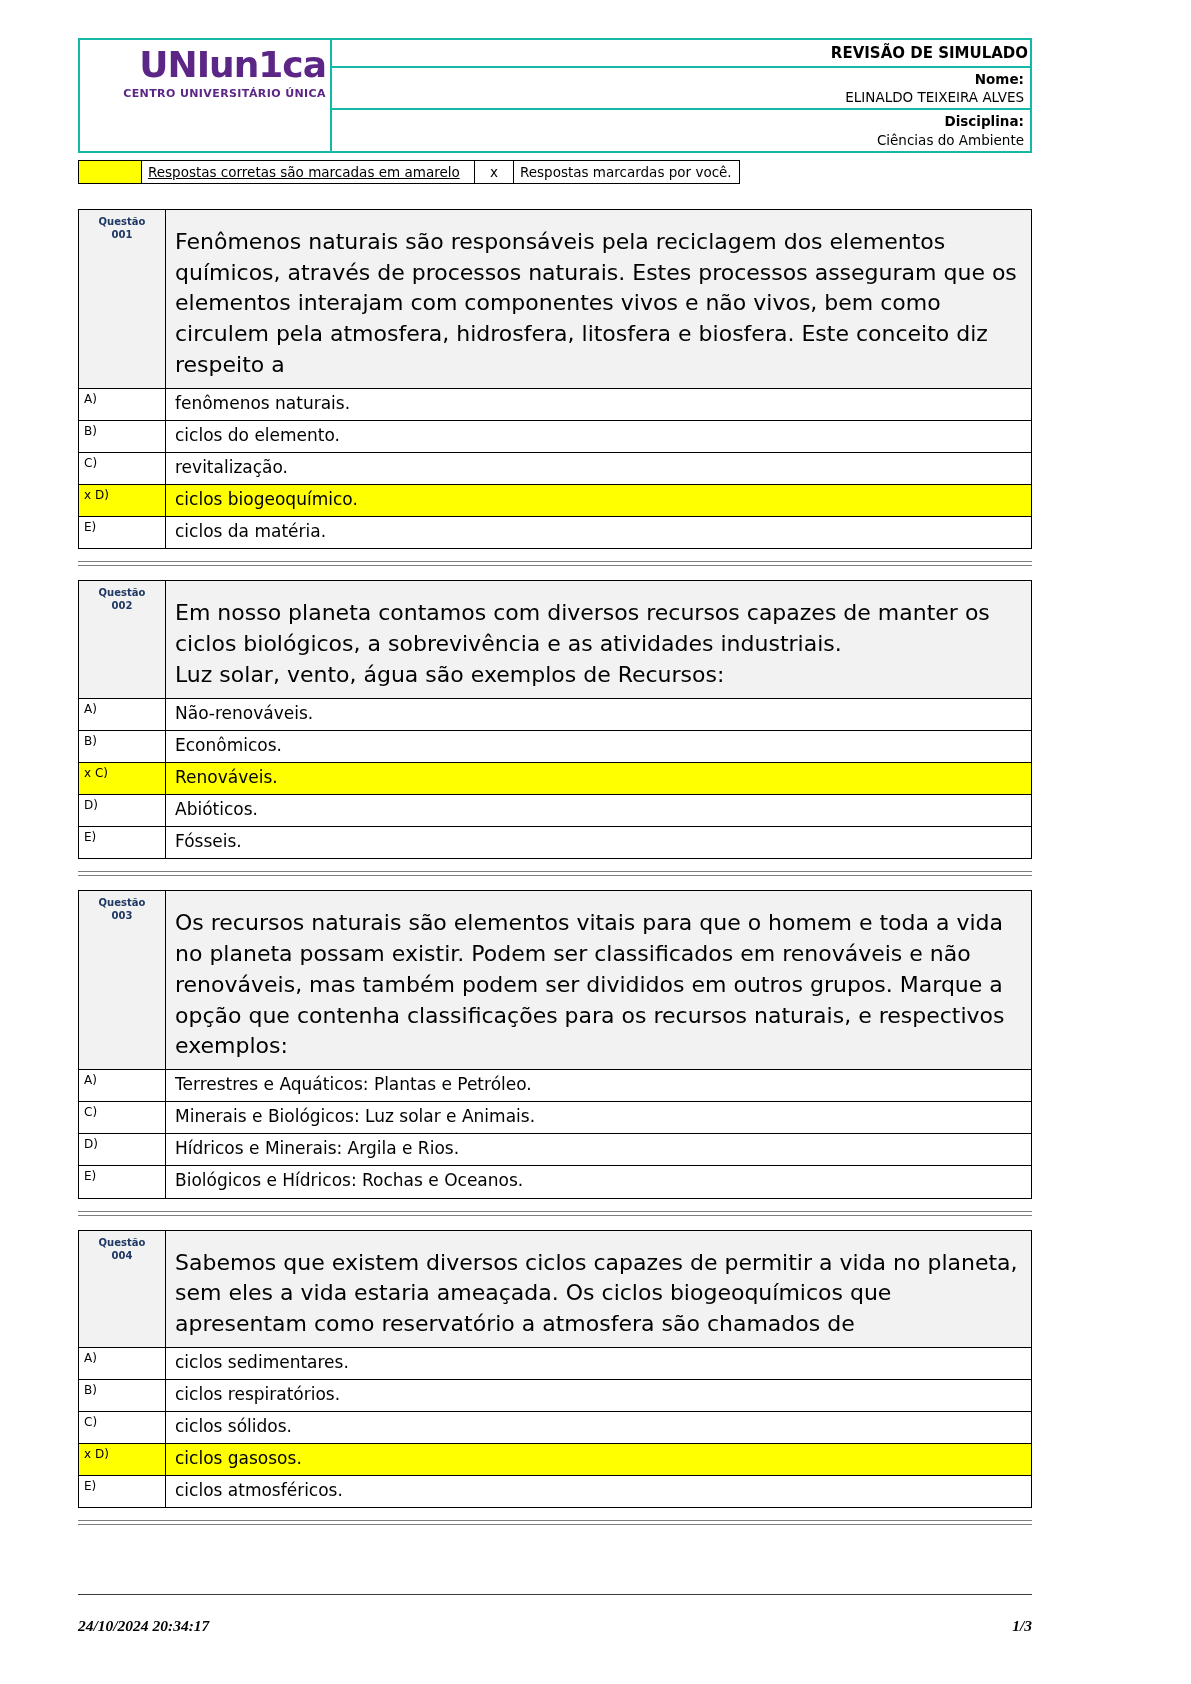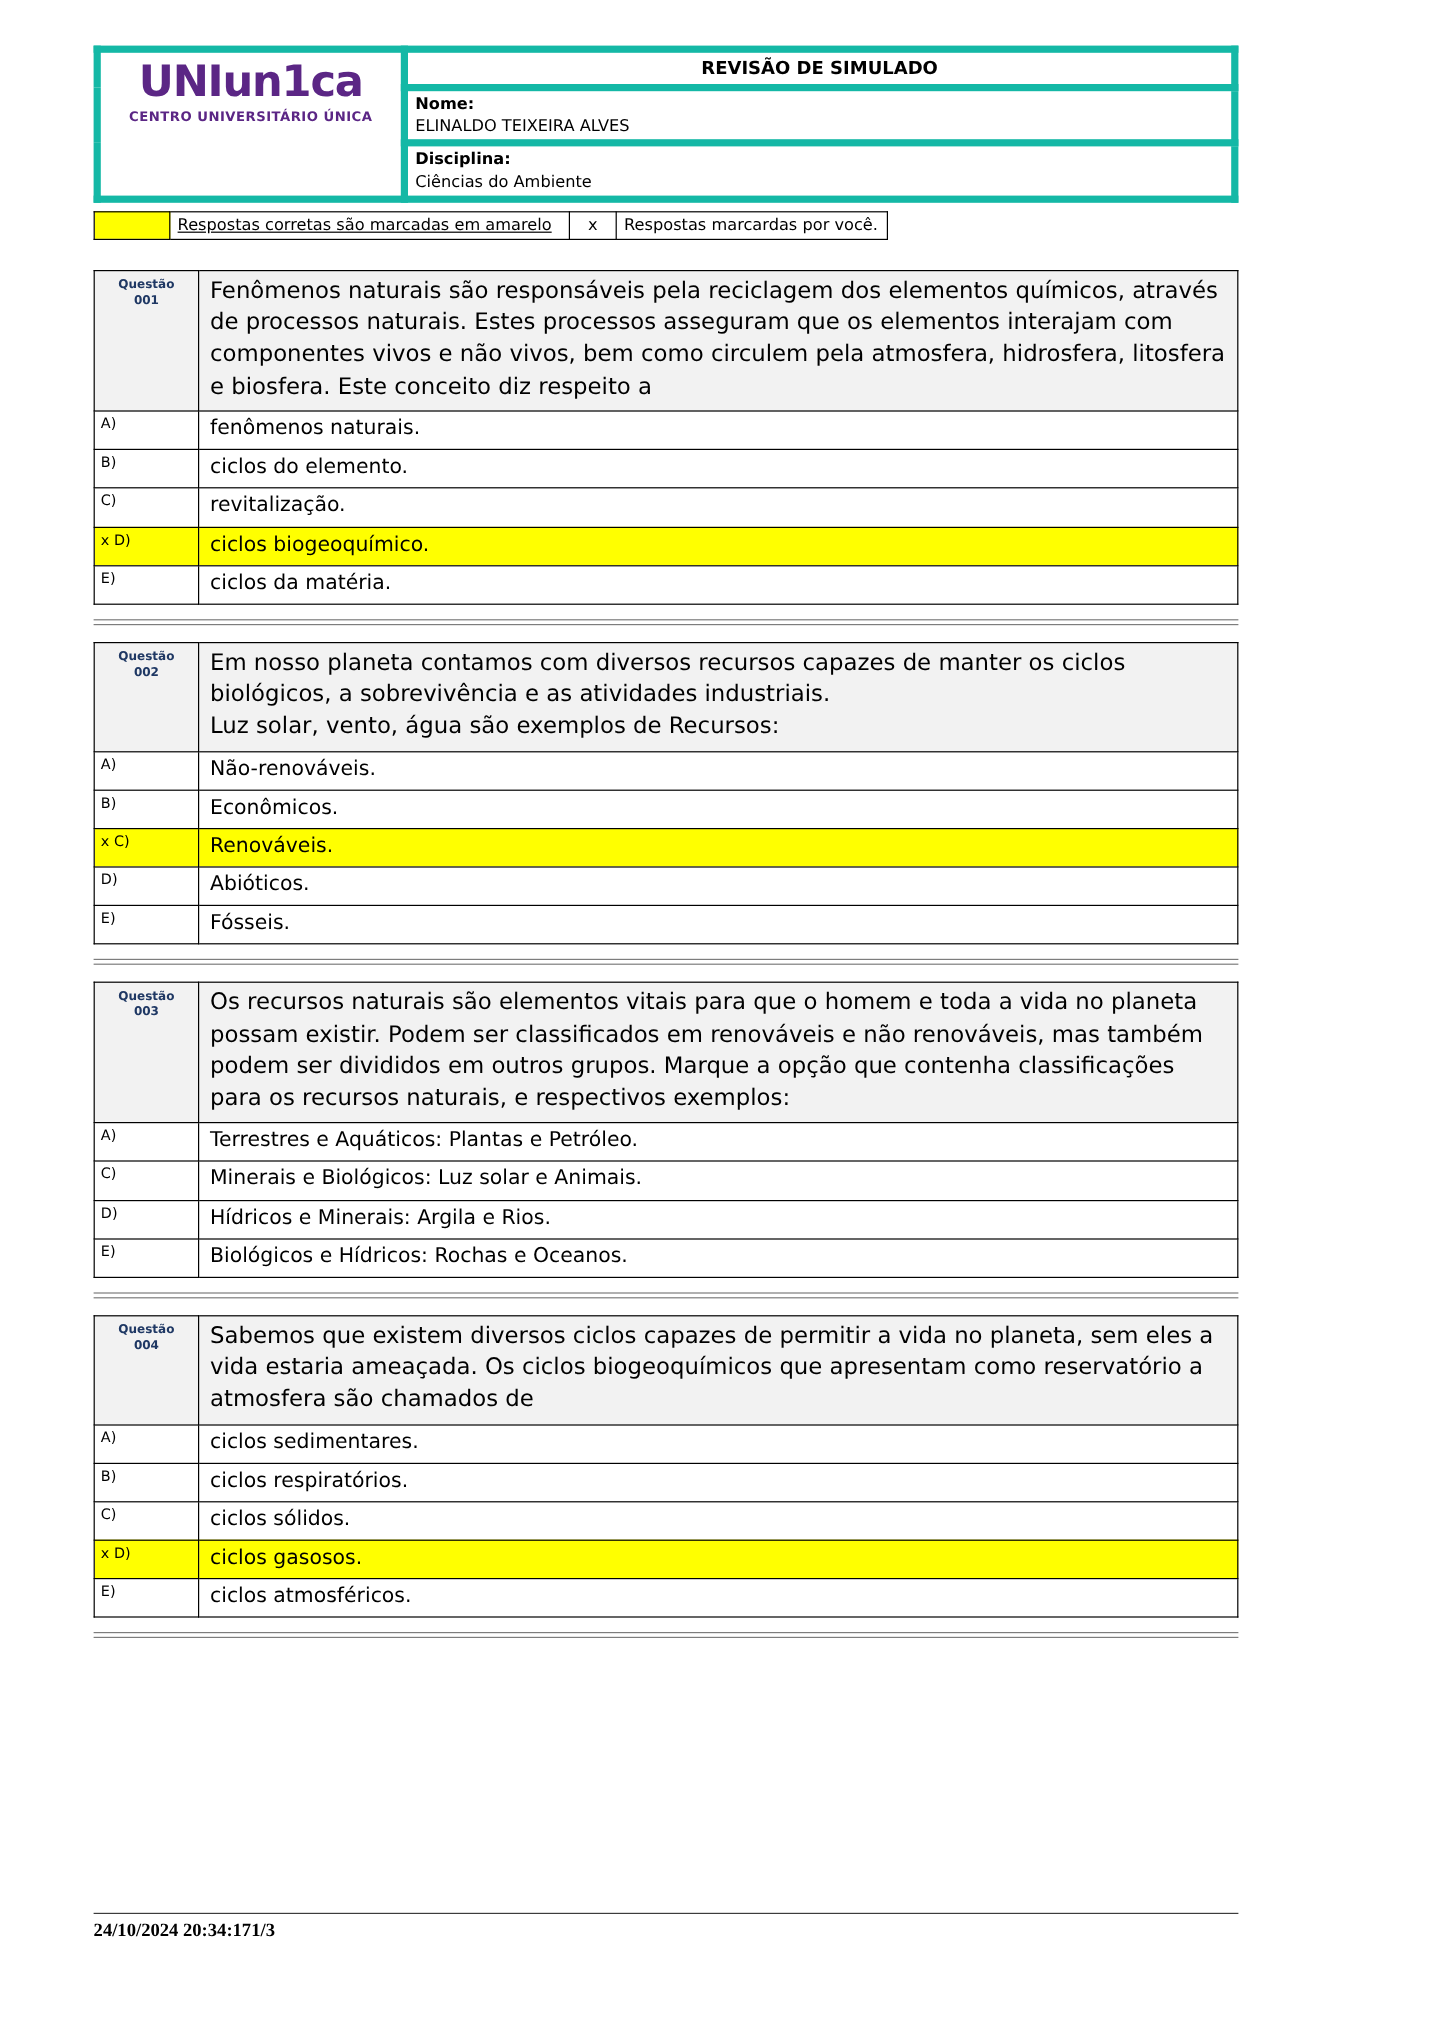--- a/index.html
+++ b/index.html
@@ -11,21 +11,21 @@
   body{
     width:1191px;height:1684px;background:#ffffff;color:#000;
     font-family:"DejaVu Sans","Liberation Sans",sans-serif;
   }
   .page{position:relative;width:1191px;height:1684px;background:#fff;overflow:hidden;}
   .content{position:absolute;left:78px;top:38px;width:954px;}
   table{border-collapse:collapse;}
 
   
   .header-table{width:100%;border:1px solid #000;}
-  .header-table td{border:6px solid #14b8a6;vertical-align:top;}
+  .header-table td{border:2px solid #14b8a6;vertical-align:top;text-align:right;}
   .logo-cell{width:242px;text-align:center;vertical-align:middle;padding:6px 4px;}
   .brand{display:block;font-size:36px;font-weight:bold;color:var(--brand-purple);line-height:1.05;letter-spacing:-1px;}
   .brand-sub{display:block;margin-top:3px;font-size:11px;font-weight:bold;color:var(--brand-purple);letter-spacing:.4px;}
   .title-cell{text-align:center;font-weight:bold;font-size:15px;padding:4px 2px;}
   .field-cell{padding:2px 6px;font-size:13.5px;line-height:1.35;}
   .field-label{font-weight:bold;display:block;}
   .field-value{display:block;}
 
   
   .legend-table{margin-top:7px;width:662px;}
@@ -35,33 +35,33 @@
   .legend-text1{width:320px;text-decoration:underline;}
 
   
   .question-block{margin-top:14px;}
   .question-block.first{margin-top:25px;}
   .q-table{width:100%;border:1px solid #000;}
   .q-table td{border:1px solid #000;}
   .q-head-row td{background:#f2f2f2;}
   .q-label-cell{width:76px;text-align:center;vertical-align:top;padding:5px 2px;}
   .q-label,.q-number{display:block;font-size:10px;font-weight:bold;color:var(--question-navy);line-height:1.3;}
-  .q-text-cell{font-size:19px;line-height:1.4;padding:3px 9px 7px;white-space:pre-line;}
+  .q-text-cell{font-size:22px;line-height:1.4;padding:17px 9px 7px;white-space:pre-line;}
   .opt-letter{width:76px;font-size:12px;vertical-align:top;padding:3px 5px;}
   .opt-text{font-size:17px;line-height:1.3;padding:3px 9px 6px;}
   .opt-row.selected td{background:var(--highlight);}
   .separator{height:3px;border-top:1px solid #7d7d7d;border-bottom:1px solid #7d7d7d;margin-top:12px;}
 
   
   .footer{
     position:absolute;left:78px;top:1594px;width:954px;
-    border-top:1px solid #3c3c3c;padding-top:5px;
-    display:flex;justify-content:flex-start;
+    border-top:1px solid #3c3c3c;padding-top:22px;
+    display:flex;justify-content:space-between;
     font-family:"Liberation Serif","DejaVu Serif",serif;
-    font-size:15.5px;font-weight:bold;
+    font-size:15.5px;font-weight:bold;font-style:italic;
   }
 </style>
 </head>
 <body>
 
 <div class="page">
   <div class="content">
 
     <table class="header-table">
       <tbody>

